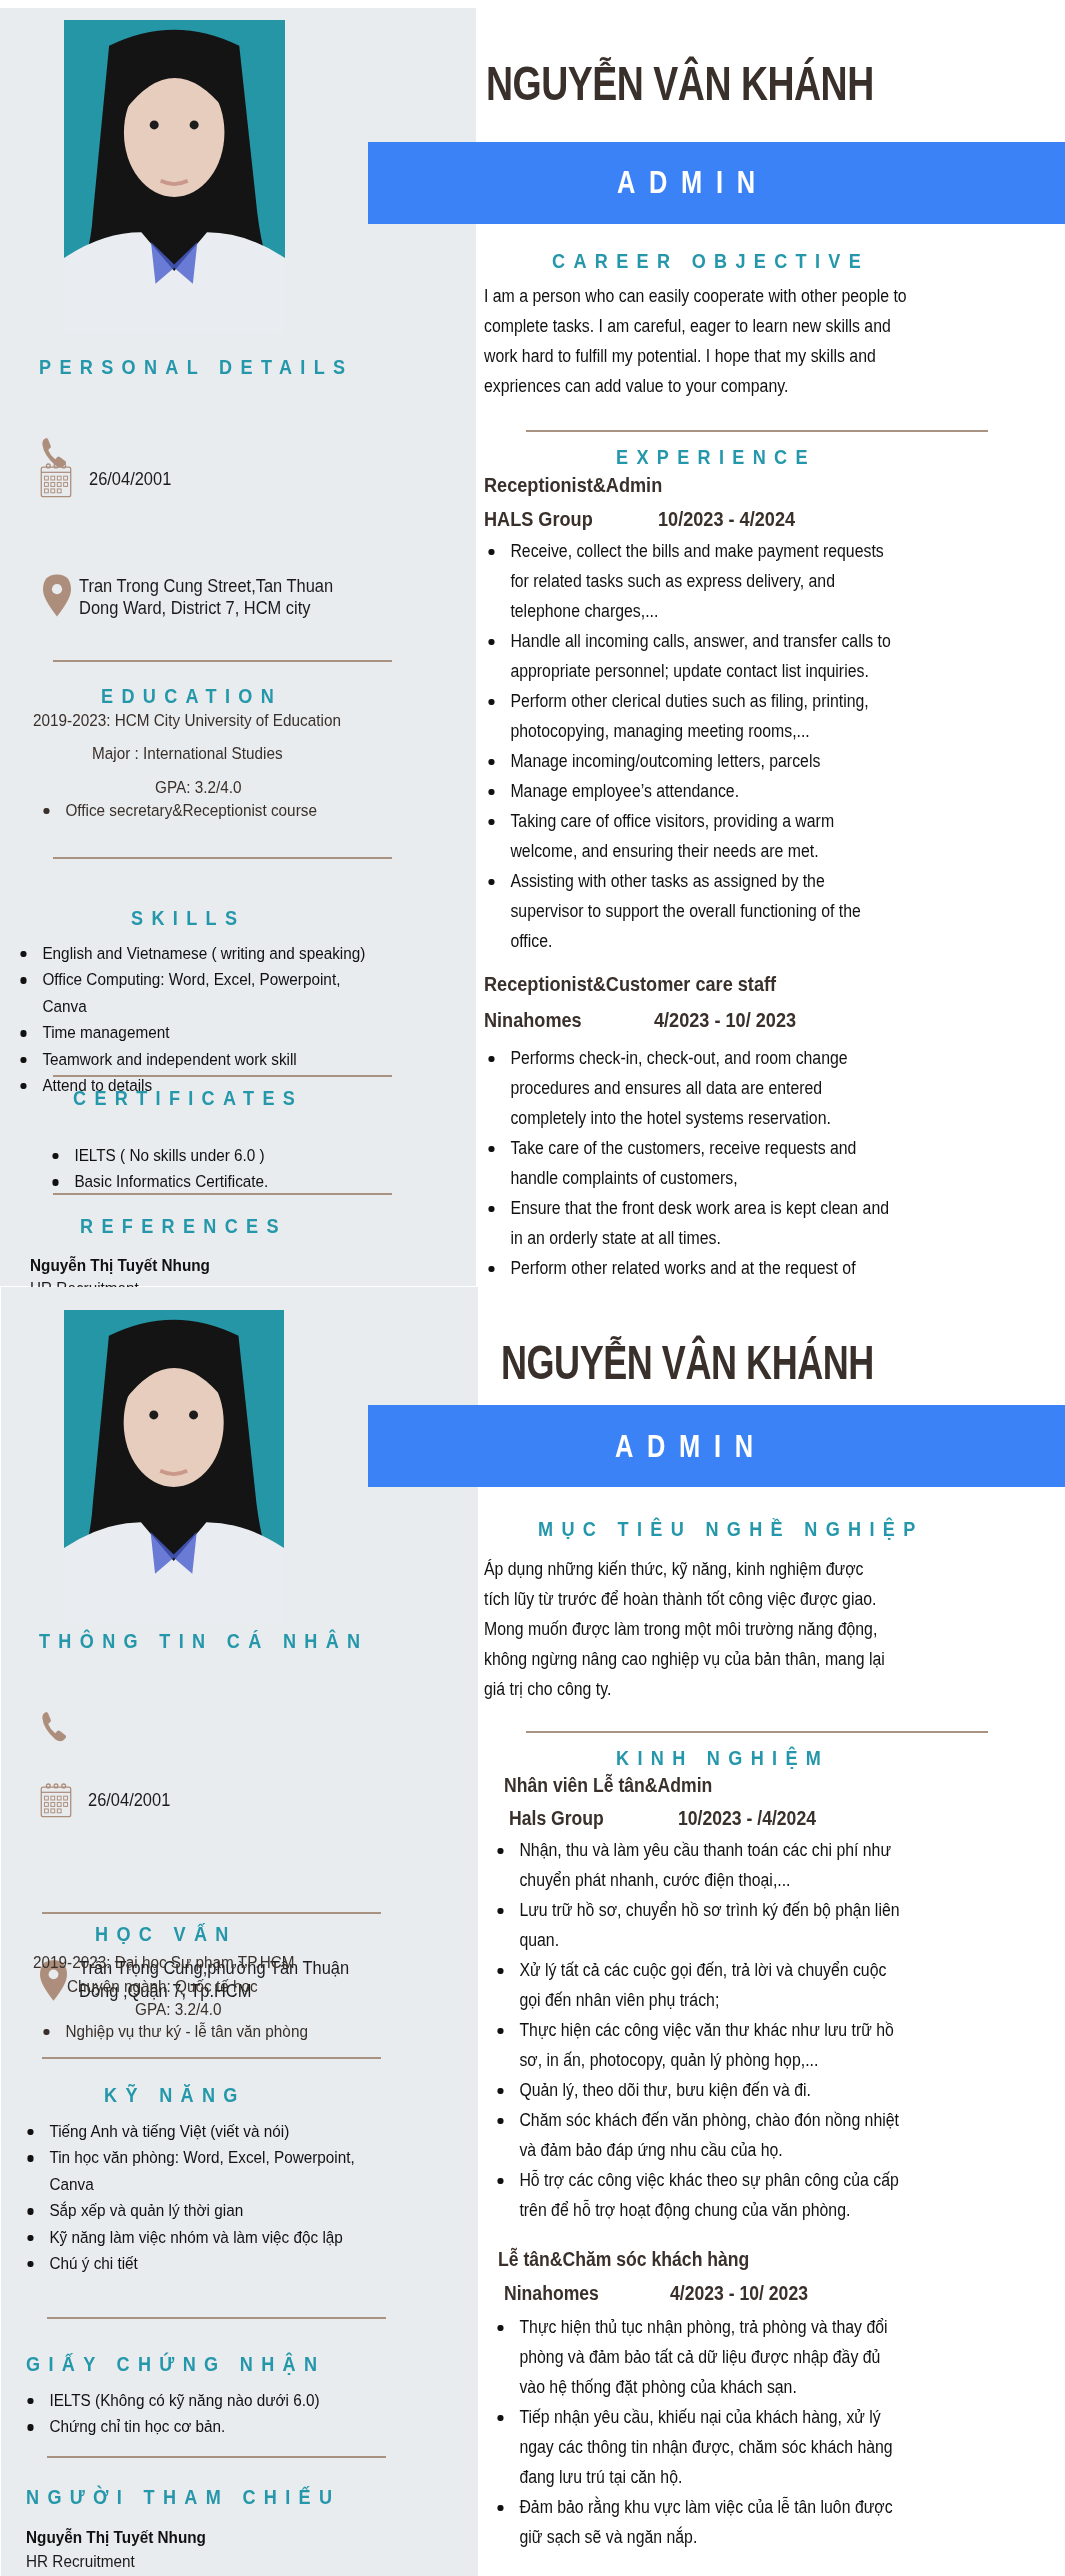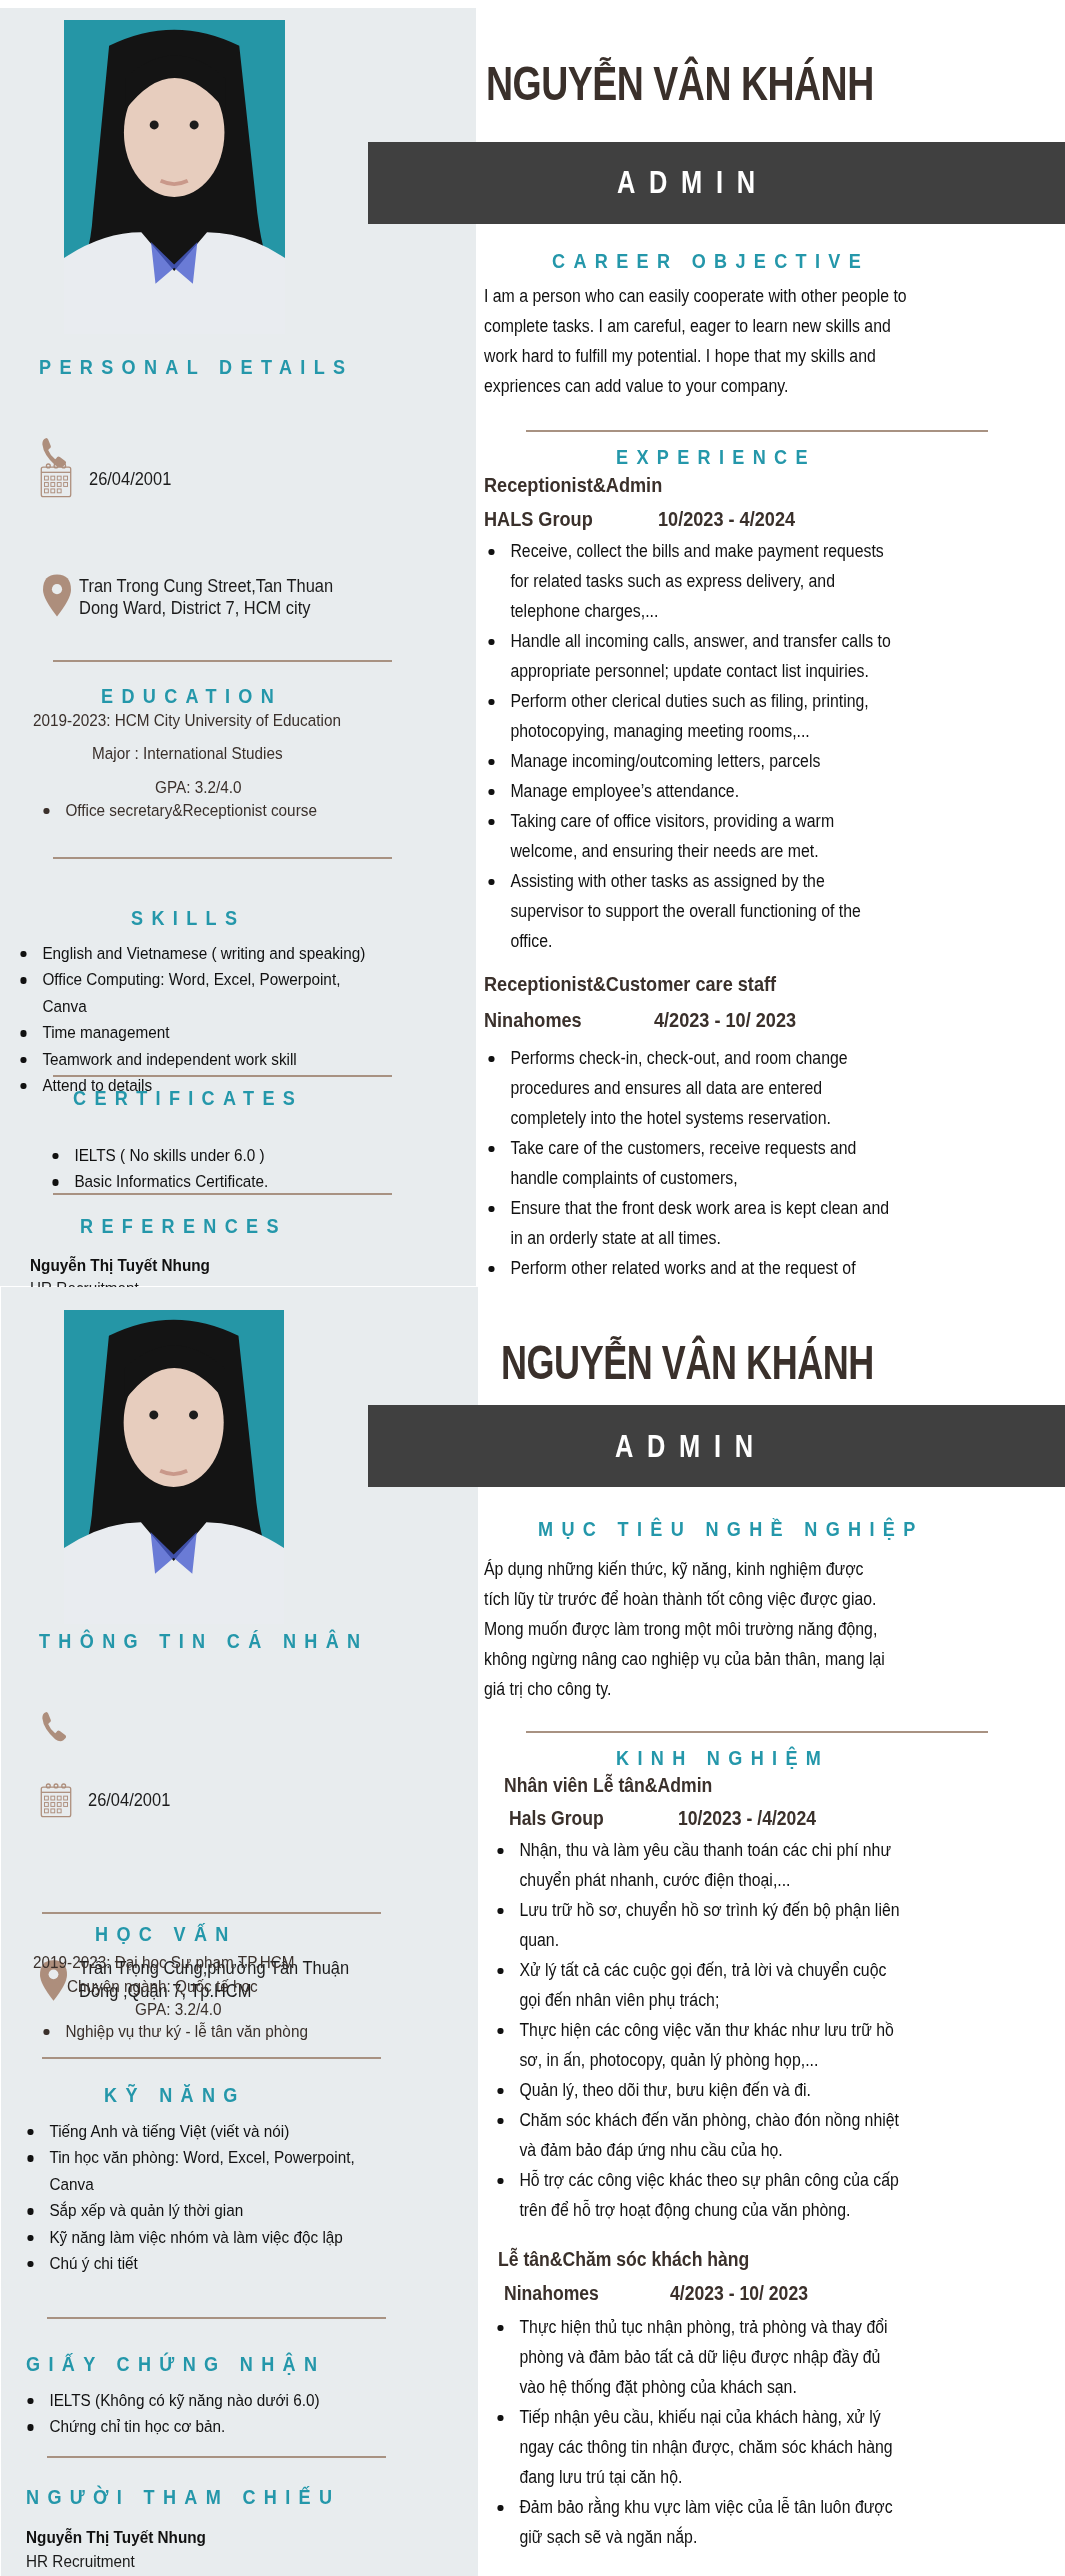--- a/index.html
+++ b/index.html
@@ -18,21 +18,21 @@
   .photo svg { width: 100%; height: 100%; display: block; }
 
   
   .name {
     position: absolute; font-family: "Liberation Sans", sans-serif; font-weight: 700;
     color: #3a302b; font-size: 48px; line-height: 1; letter-spacing: -0.6px;
     transform-origin: left top; white-space: nowrap;
   }
 
   
-  .band { position: absolute; background: #404040; padding-left: 37px; }
+  .band { position: absolute; background: #3b82f6; padding-left: 37px; }
   .band-title {
     position: absolute; color: #ffffff; font-weight: 700; font-size: 31px; letter-spacing: 16.7px;
     line-height: 1; white-space: nowrap; font-family: "Liberation Sans", sans-serif;
     transform: scaleX(0.82); transform-origin: left top;
   }
 
   
   .sec-h {
     position: absolute; color: #2497aa; font-weight: 700; font-size: 21px; letter-spacing: 9.7px;
     line-height: 1; white-space: nowrap; font-family: "Liberation Sans", sans-serif;

